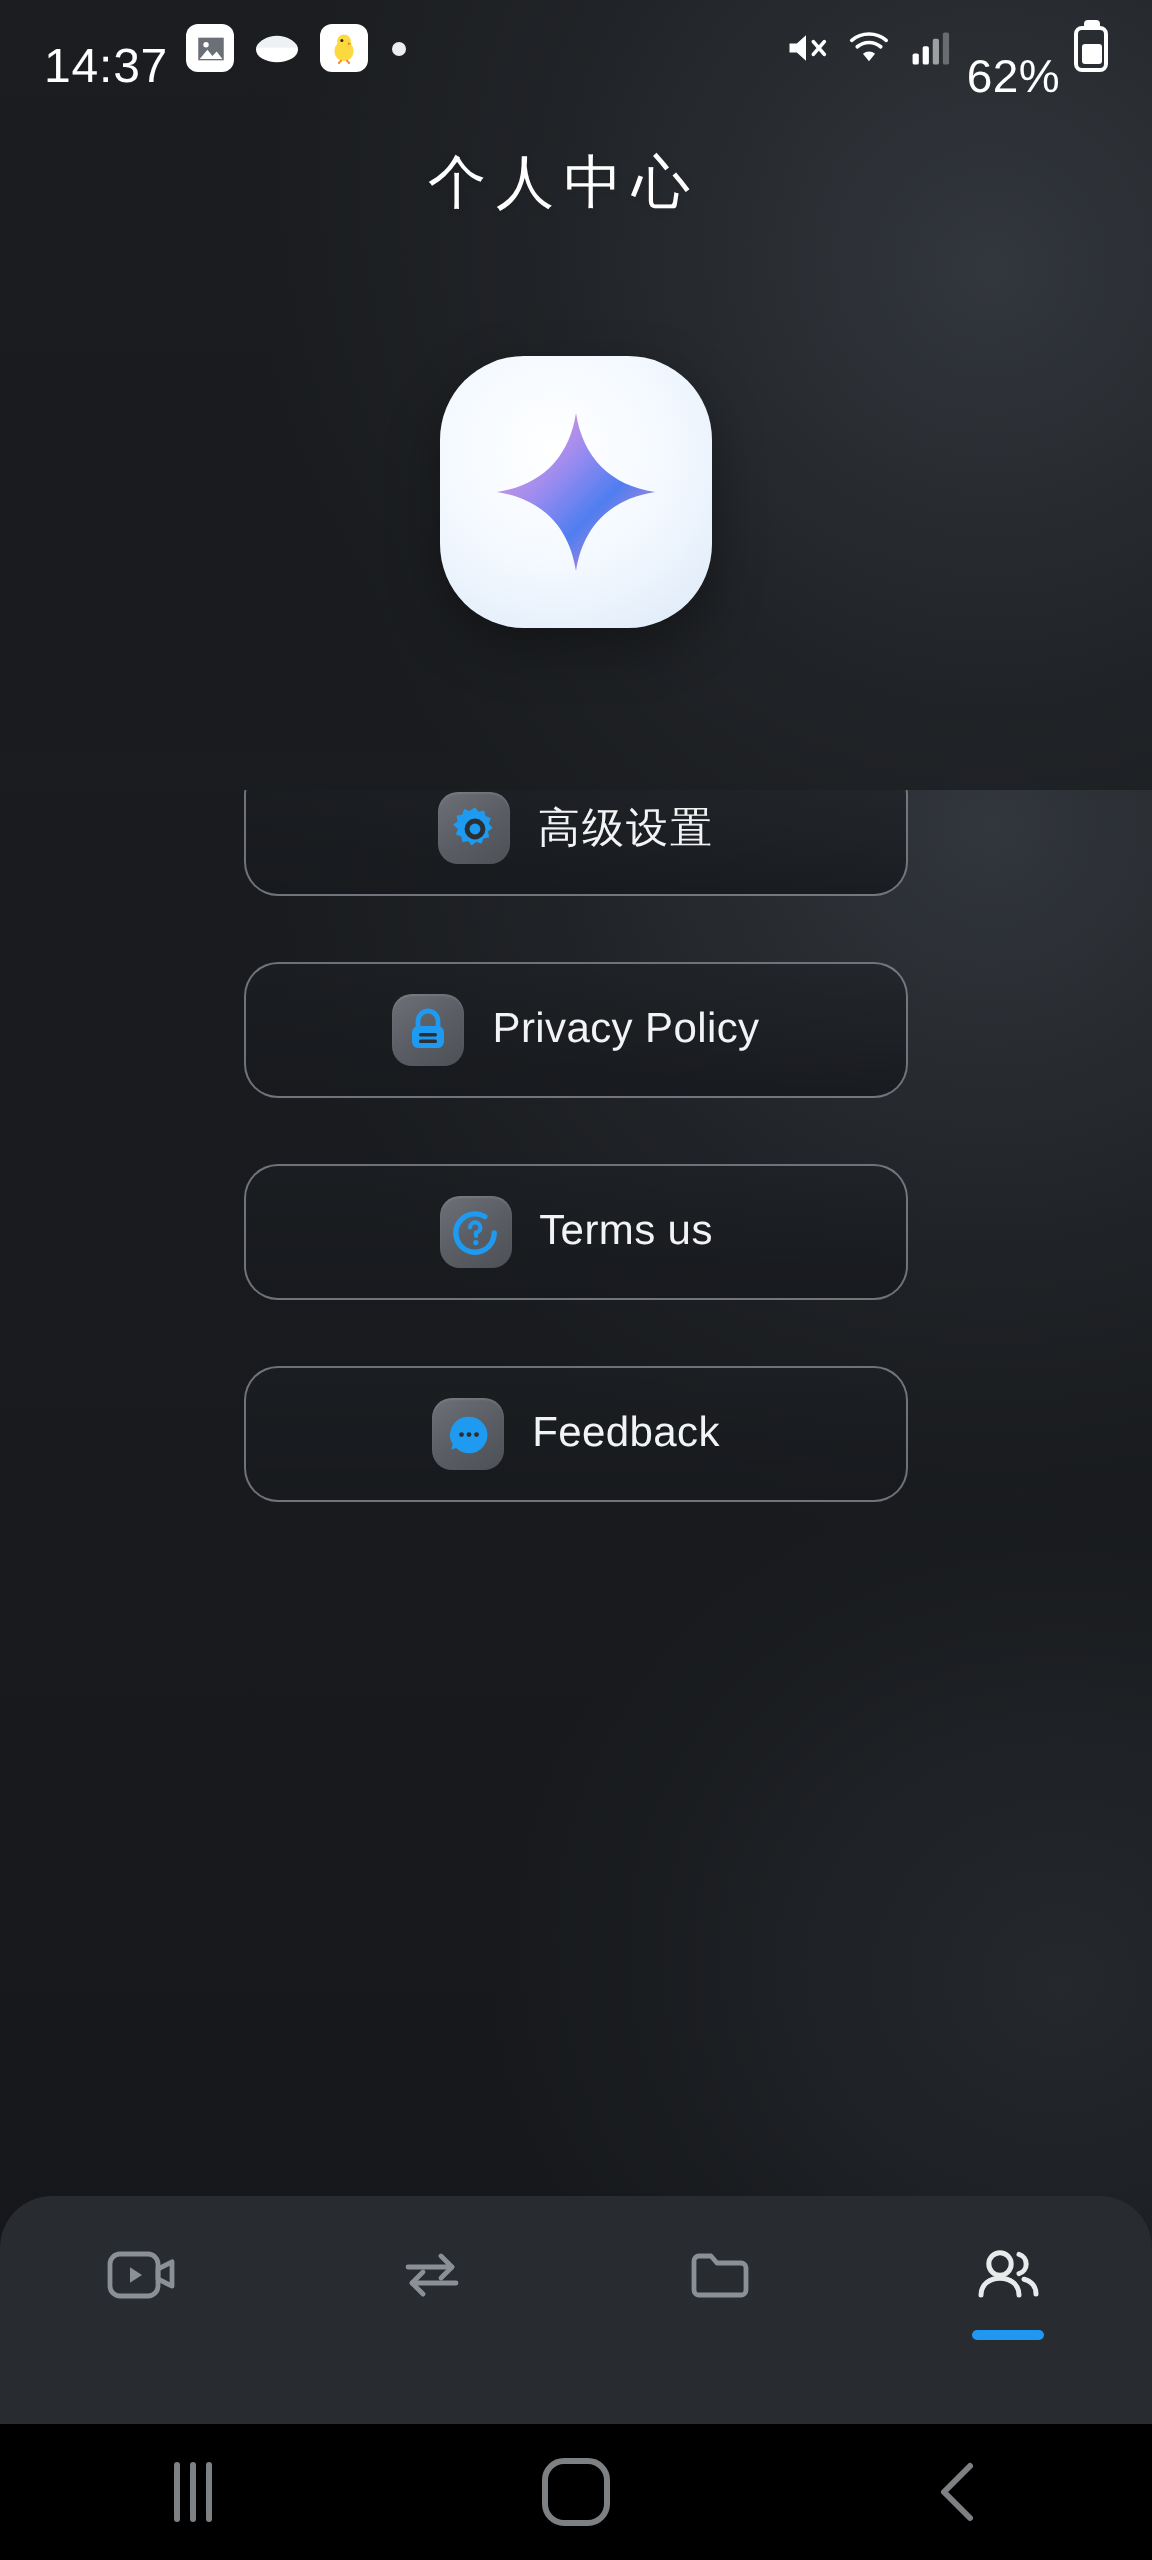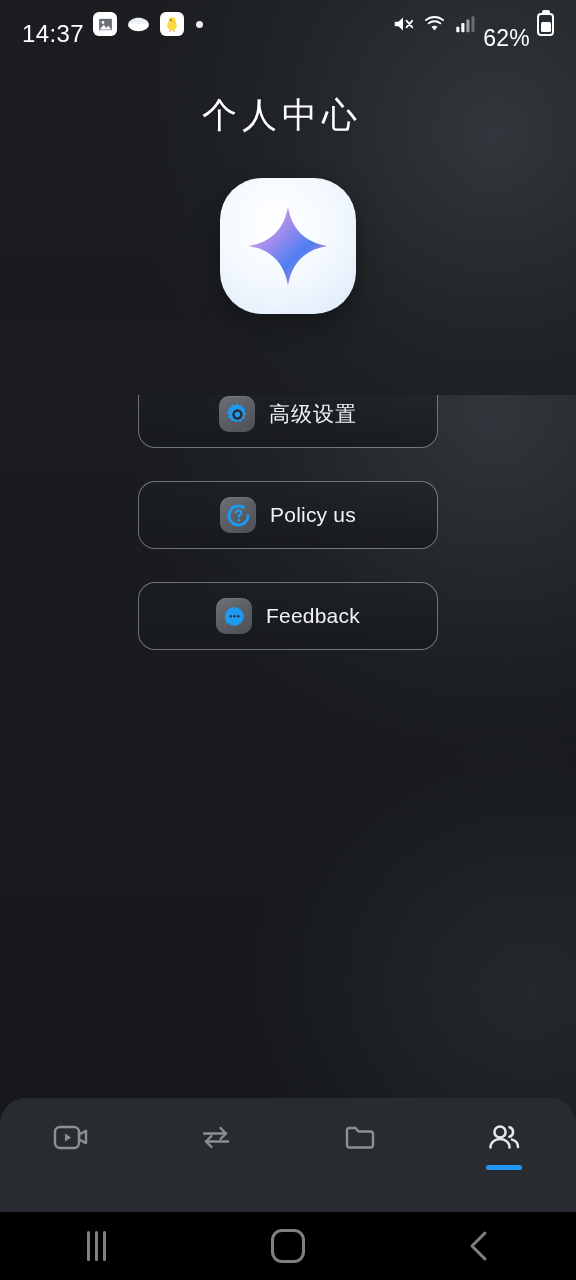--- a/index.html
+++ b/index.html
@@ -66,22 +66,22 @@
     position:relative; display:flex; align-items:flex-end; padding:1.5px;
   }
   .batt:before {
     content:""; position:absolute; top:-5px; left:50%; transform:translateX(-50%);
     width:8px; height:3px; background:#fff; border-radius:2px 2px 0 0;
   }
   .batt i { display:block; width:100%; height:62%; background:#fff; border-radius:1.5px; }
 
   
   .page-title {
-    position:absolute; top:92px; left:0; width:564px; text-align:center;
-    font-size:35px; color:#fff; letter-spacing:5px; z-index:25;
+    position:absolute; top:72px; left:0; width:564px; text-align:center;
+    font-size:29px; color:#fff; letter-spacing:5px; z-index:25;
     text-shadow:0 1px 4px rgba(0,0,0,.10);
   }
 
   
   .logo-wrap {
     position:absolute; left:50%; transform:translateX(-50%); top:178px;
     width:136px; height:136px; z-index:26;
   }
   .logo {
     width:136px; height:136px;
@@ -91,21 +91,21 @@
     display:flex; align-items:center; justify-content:center;
   }
 
   
   .menu {
     position:absolute; left:0; top:392px; width:576px;
     display:flex; flex-direction:column; align-items:center; gap:33px;
   }
   .menu-item {
     position:relative;
-    width:300px; height:68px;
+    width:332px; height:68px;
     border:1px solid rgba(198,204,212,0.50);
     border-radius:17px;
     background:linear-gradient(180deg, rgba(30,33,37,0.55) 0%, rgba(24,26,30,0.88) 100%);
     display:flex; align-items:center; justify-content:center; gap:14px;
     padding:0 14px;
   }
   .menu-item.clipped { margin-top:-12px; }
   .mi-icon {
     width:36px; height:36px; border-radius:10px;
     background:linear-gradient(145deg,#6d7076 0%,#5a5d63 52%,#4d5055 100%);
@@ -183,30 +183,41 @@
         <span class="mi-icon">
           <svg width="25" height="25" viewBox="0 0 24 24" fill="#1e9bf0">
             <path d="M12 1.5l1.7 2.2 2.7-.6.6 2.7 2.6 1-1 2.6 1.8 2.1-2.2 1.7.6 2.7-2.7.6-1 2.6-2.6-1-2.1 1.8-1.7-2.2-2.7.6-.6-2.7-2.6-1 1-2.6L1.5 10l2.2-1.7-.6-2.7 2.7-.6 1-2.6 2.6 1L12 1.5z"></path>
             <circle cx="12" cy="12" r="5" fill="#2b2e33"></circle>
             <circle cx="12" cy="12" r="2.6" fill="#1e9bf0"></circle>
           </svg>
         </span>
         <span class="mi-label cn">高级设置</span>
       </div>
 
+      <div class="menu-item">
+        <span class="mi-icon">
+          <svg width="24" height="24" viewBox="0 0 24 24">
+            <path d="M7 10V7.5a5 5 0 0 1 10 0V10" fill="none" stroke="#1e9bf0" stroke-width="2.4" stroke-linecap="round"></path>
+            <rect x="4" y="10" width="16" height="11" rx="3.2" fill="#1e9bf0"></rect>
+            <rect x="7.5" y="13.5" width="9" height="1.7" rx=".8" fill="#2b2e33"></rect>
+            <rect x="7.5" y="16.8" width="9" height="1.7" rx=".8" fill="#2b2e33"></rect>
+          </svg>
+        </span>
+        <span class="mi-label">Privacy Policy</span>
+      </div>
 
       <div class="menu-item">
         <span class="mi-icon">
           <svg width="25" height="25" viewBox="0 0 24 24">
             <circle cx="12" cy="12" r="9.2" fill="none" stroke="#1e9bf0" stroke-width="2.6" stroke-linecap="round" stroke-dasharray="48 10"></circle>
             <path d="M9.6 9.3a2.5 2.5 0 1 1 2.9 2.6v1.5" fill="none" stroke="#1e9bf0" stroke-width="2" stroke-linecap="round"></path>
             <circle cx="12.4" cy="16.6" r="1.25" fill="#1e9bf0"></circle>
           </svg>
         </span>
-        <span class="mi-label">Policy us</span>
+        <span class="mi-label">Terms us</span>
       </div>
 
       <div class="menu-item">
         <span class="mi-icon">
           <svg width="25" height="25" viewBox="0 0 24 24">
             <path d="M12 3.2a8.8 8.8 0 1 1-6.2 15l-2.4.7.8-2.3A8.8 8.8 0 0 1 12 3.2z" fill="#1e9bf0"></path>
             <circle cx="8.4" cy="11.8" r="1.15" fill="#2b2e33"></circle>
             <circle cx="12" cy="11.8" r="1.15" fill="#2b2e33"></circle>
             <circle cx="15.6" cy="11.8" r="1.15" fill="#2b2e33"></circle>
           </svg>

